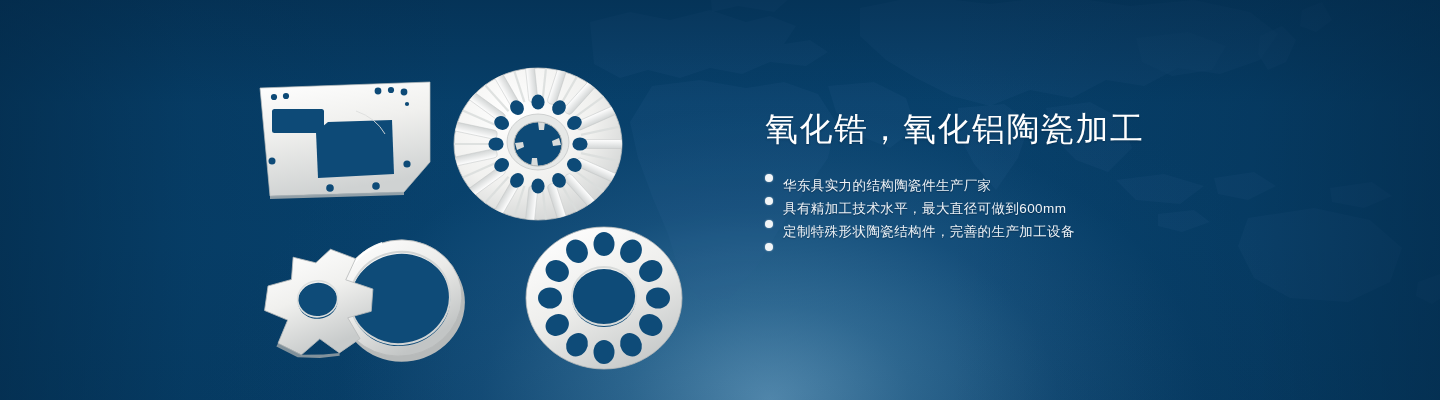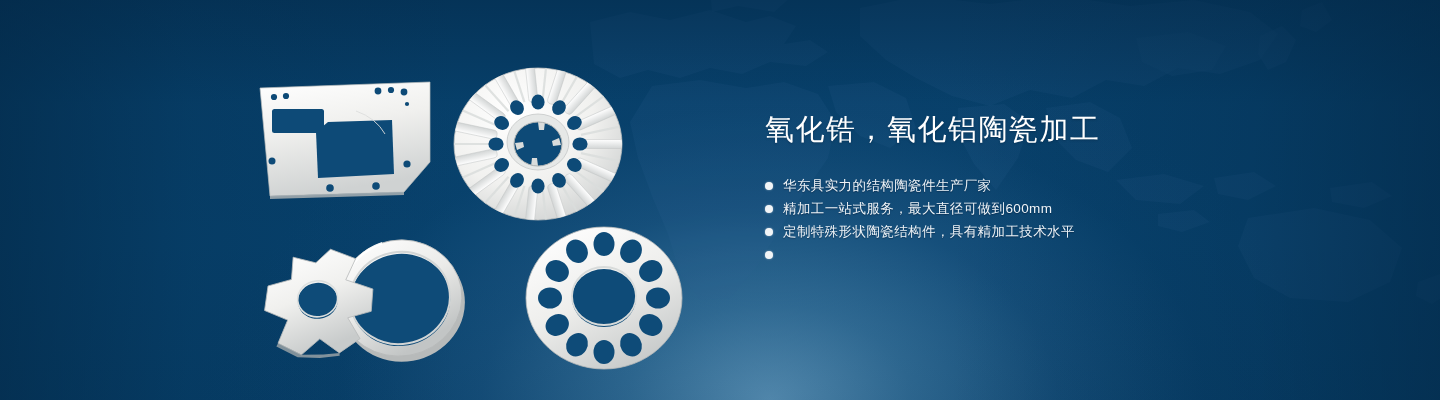--- a/index.html
+++ b/index.html
@@ -68,34 +68,33 @@
   #part-holed-disc{ left:518px; top:222px; width:172px; height:152px; }
 
   
   .copy{
     position:absolute;
     left:765px; top:108px;
     width:600px;
   }
   .headline{
     color:#ffffff;
-    font-size:29px;
+    font-size:33px;
     line-height:42px;
     letter-spacing:1.5px;
     font-weight:400;
     white-space:nowrap;
     text-shadow:0 1px 2px rgba(0,25,50,0.35);
   }
   .bullets{
     list-style:none;
     margin-top:24px;
   }
   .bullet{
     display:flex;
-    align-items:center;
     height:23px;
     margin-bottom:0px;
   }
   .dot{
     flex:0 0 auto;
     width:8px; height:8px;
     border-radius:50%;
     background:#f2f5f7;
     margin-right:10px;
     box-shadow:0 0 2px rgba(255,255,255,0.5);
@@ -477,26 +476,26 @@
 
     <ul class="bullets">
 
       <li class="bullet">
         <span class="dot"></span>
         <span class="bullet-text">华东具实力的结构陶瓷件生产厂家</span>
       </li>
 
       <li class="bullet">
         <span class="dot"></span>
-        <span class="bullet-text">精加工一站式服务，最大直径可做到600mm</span>
+        <span class="bullet-text">具有精加工技术水平，最大直径可做到600mm</span>
       </li>
 
       <li class="bullet">
         <span class="dot"></span>
-        <span class="bullet-text">定制特殊形状陶瓷结构件，具有精加工技术水平</span>
+        <span class="bullet-text">定制特殊形状陶瓷结构件，完善的生产加工设备</span>
       </li>
 
       <li class="bullet">
         <span class="dot"></span>
       </li>
 
     </ul>
   </div>
 
 </div>

